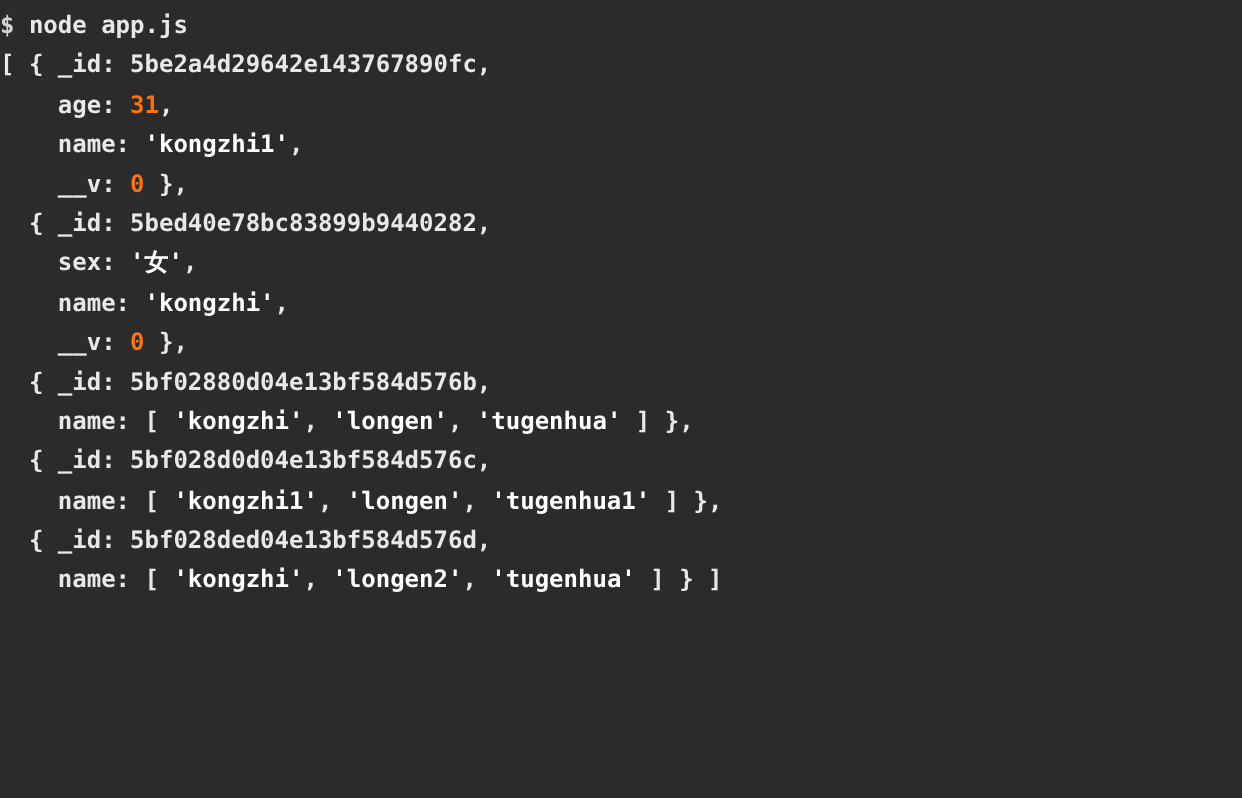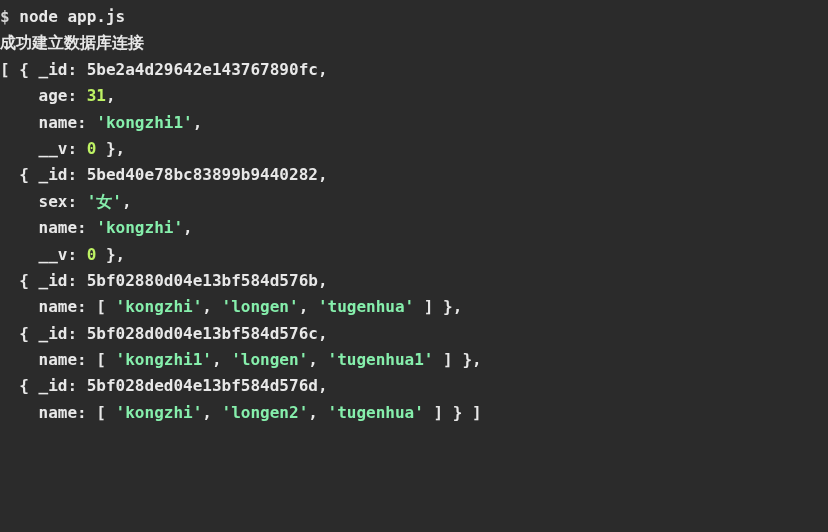--- a/index.html
+++ b/index.html
@@ -22,32 +22,31 @@
     .line {
       white-space: pre;
     }
     .prompt {
       color: #d4d4d4;
     }
     .white {
       color: #e8e8e8;
     }
     .green {
-      color: #86efac;
+      color: #ffffff;
     }
     .yellow {
-      color: #bef264;
+      color: #f97316;
     }
   </style>
 </head>
 <body>
 
 <div>
   <div class="line"><span class="prompt">$ </span><span class="white">node app.js</span></div>
-  <div class="line white">成功建立数据库连接</div>
   <div class="line"><span class="white">[ { _id: </span><span class="white">5be2a4d29642e143767890fc</span><span class="white">,</span></div>
   <div class="line"><span class="white">    age: </span><span class="yellow">31</span><span class="white">,</span></div>
   <div class="line"><span class="white">    name: </span><span class="green">'kongzhi1'</span><span class="white">,</span></div>
   <div class="line"><span class="white">    __v: </span><span class="yellow">0</span><span class="white"> },</span></div>
   <div class="line"><span class="white">  { _id: </span><span class="white">5bed40e78bc83899b9440282</span><span class="white">,</span></div>
   <div class="line"><span class="white">    sex: </span><span class="green">'女'</span><span class="white">,</span></div>
   <div class="line"><span class="white">    name: </span><span class="green">'kongzhi'</span><span class="white">,</span></div>
   <div class="line"><span class="white">    __v: </span><span class="yellow">0</span><span class="white"> },</span></div>
   <div class="line"><span class="white">  { _id: </span><span class="white">5bf02880d04e13bf584d576b</span><span class="white">,</span></div>
   <div class="line"><span class="white">    name: [ </span><span class="green">'kongzhi'</span><span class="white">, </span><span class="green">'longen'</span><span class="white">, </span><span class="green">'tugenhua'</span><span class="white"> ] },</span></div>

